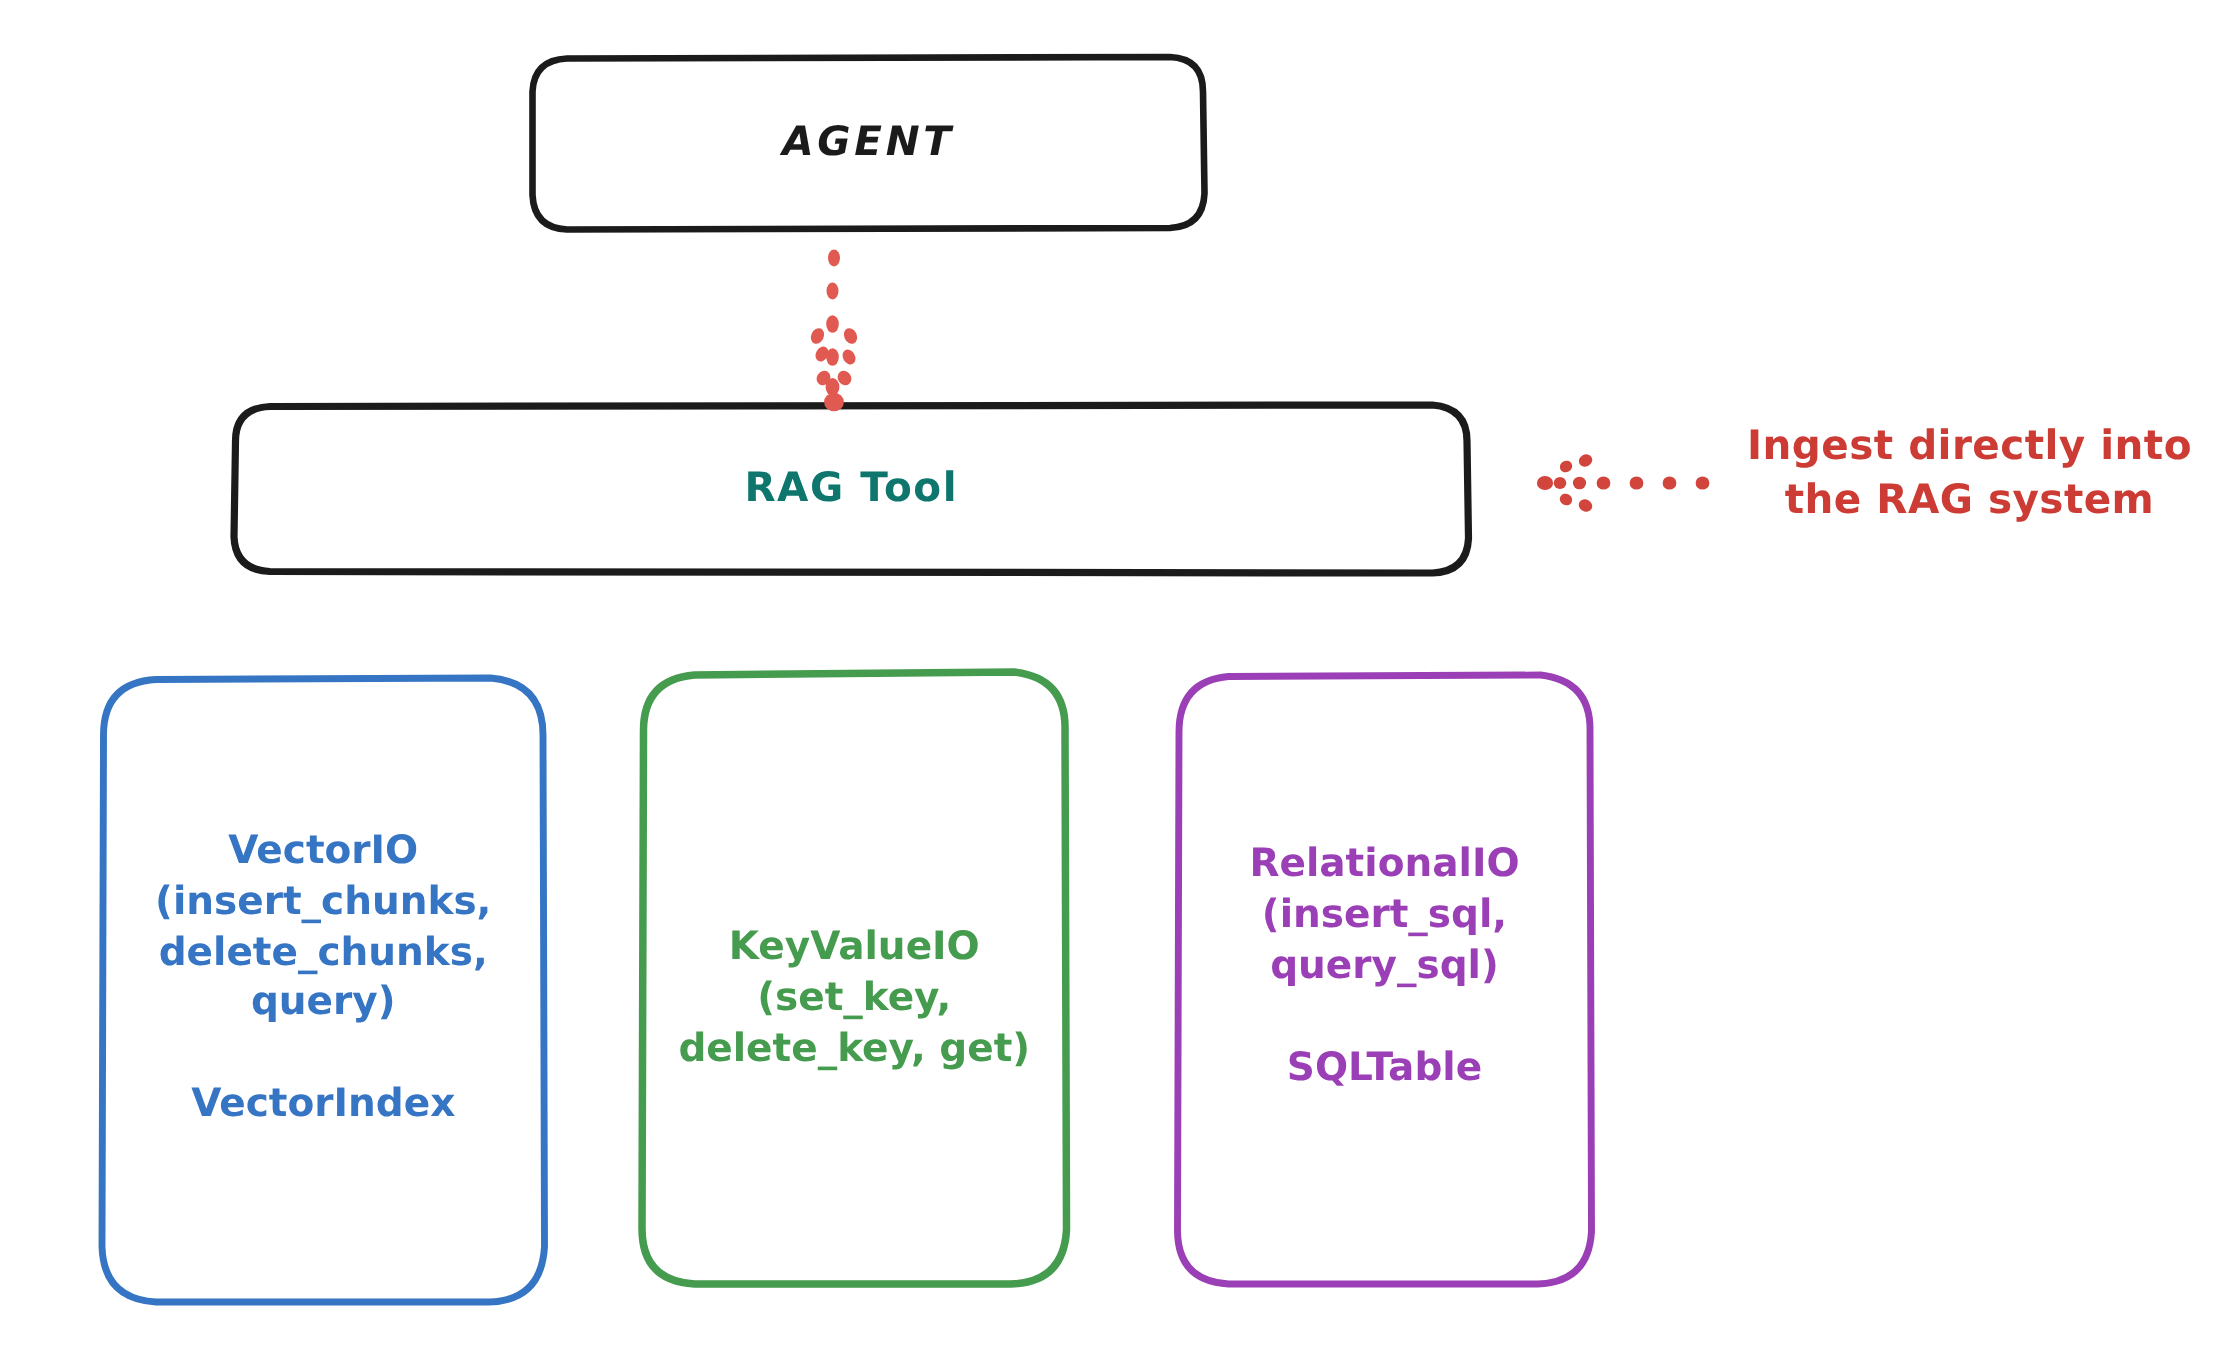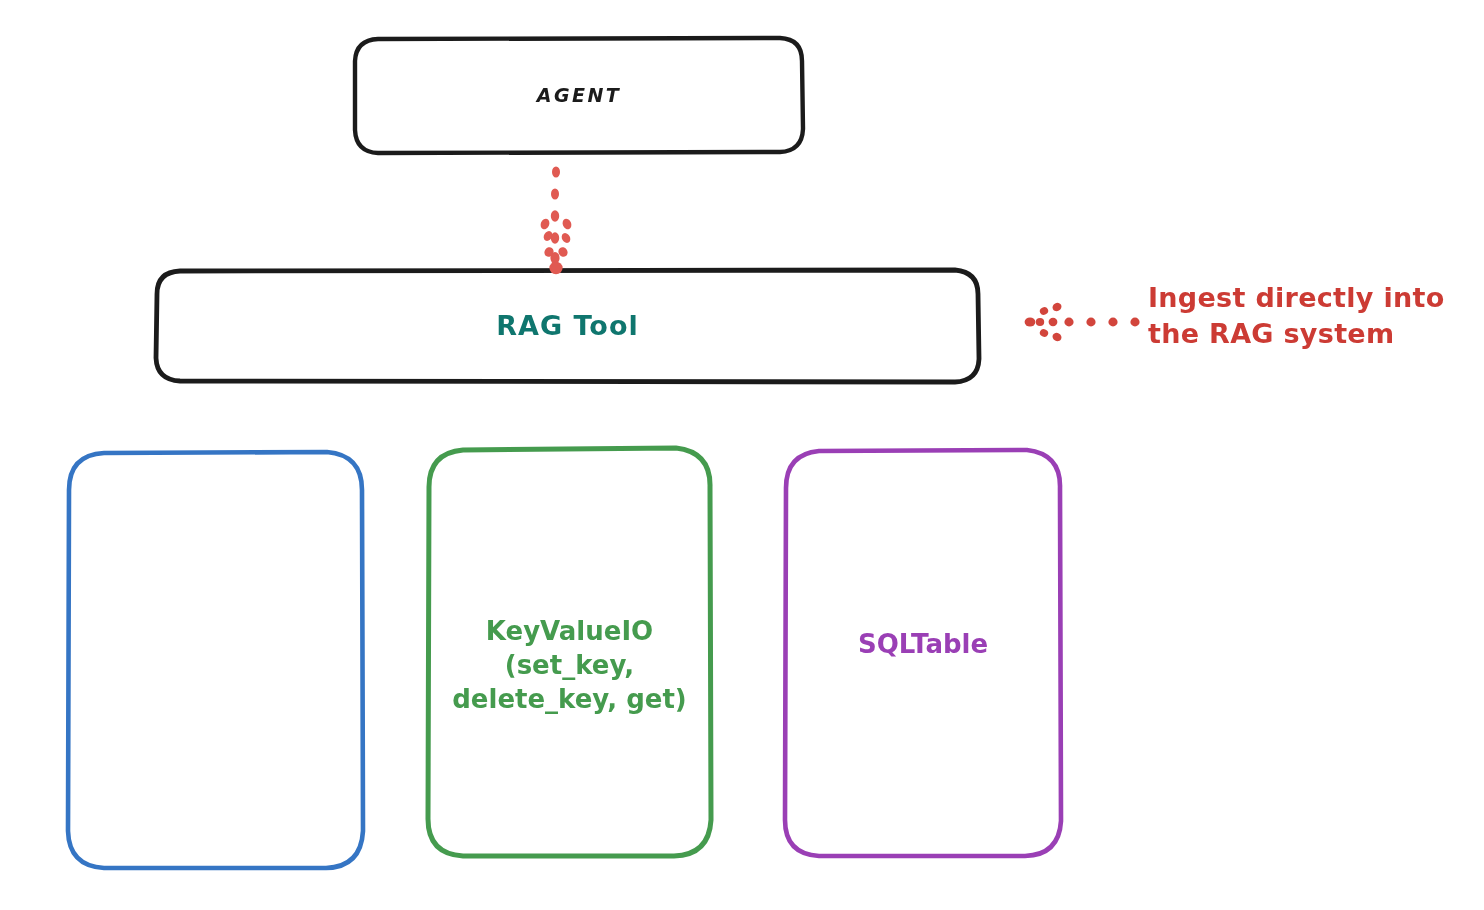--- a/index.html
+++ b/index.html
@@ -40,21 +40,21 @@
   }
 
   
   #agent-node {
     left: 355px;
     top: 38px;
     width: 448px;
     height: 115px;
   }
   #agent-node .node-label {
-    font-size: 19px;
+    font-size: 27px;
     font-style: italic;
     font-weight: 700;
     color: #1b1b1b;
     letter-spacing: 2.5px;
   }
 
   
   #ragtool-node {
     left: 156px;
     top: 270px;
@@ -97,20 +97,21 @@
   
   #ingest-annotation {
     position: absolute;
     left: 1148px;
     top: 280px;
     width: 330px;
     color: #cc3b34;
     font-size: 27px;
     font-weight: 600;
     line-height: 1.32;
+    text-align: center;
     white-space: pre-line;
     letter-spacing: 0.3px;
   }
 </style>
 </head>
 <body>
 
 <svg id="canvas" viewBox="0 0 1484 910" xmlns="http://www.w3.org/2000/svg">
 
   <path d="M 378,39 L 780,38 Q 802,39 802,61 L 803,129 Q 802,151 780,152 L 378,153 Q 356,152 355,130 L 355,61 Q 356,40 378,39 Z" fill="#ffffff" stroke="#1b1b1b" stroke-width="4.4" stroke-linecap="round" stroke-linejoin="round"></path>
@@ -158,31 +159,39 @@
 <div class="node" id="agent-node">
   <div class="node-label">AGENT</div>
 </div>
 
 <div class="node" id="ragtool-node">
   <div class="node-label">RAG Tool</div>
 </div>
 
 <div class="node" id="vector-node">
   <div class="card-body">
+    <div class="card-api">VectorIO
+(insert_chunks,
+delete_chunks,
+query)</div>
+    <div class="card-type">VectorIndex</div>
   </div>
 </div>
 
 <div class="node" id="keyvalue-node">
   <div class="card-body">
     <div class="card-api">KeyValueIO
 (set_key,
 delete_key, get)</div>
   </div>
 </div>
 
 <div class="node" id="relational-node">
   <div class="card-body">
+    <div class="card-api">RelationalIO
+(insert_sql,
+query_sql)</div>
     <div class="card-type">SQLTable</div>
   </div>
 </div>
 
 <div id="ingest-annotation">Ingest directly into
 the RAG system</div>
 
 </body></html>

